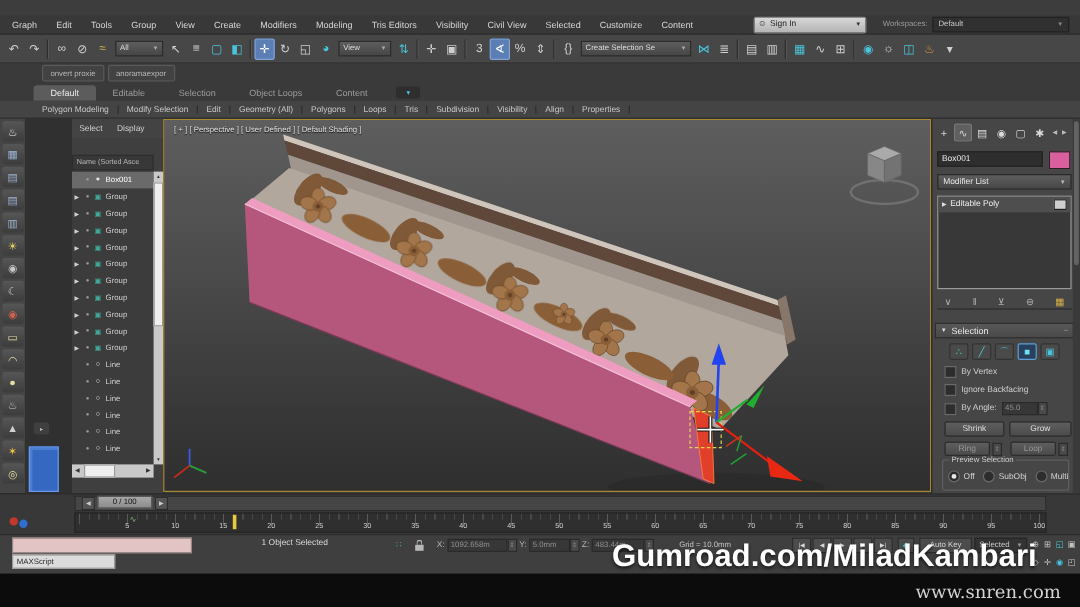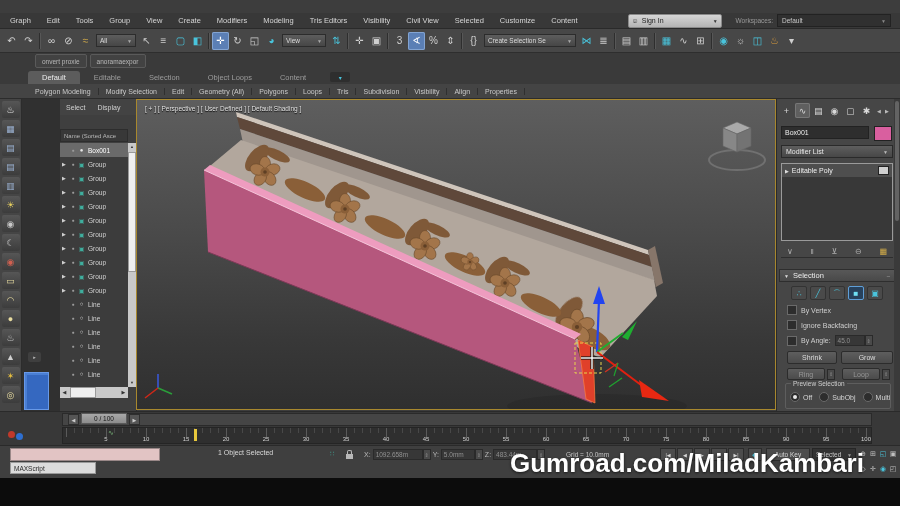--- a/index.html
+++ b/index.html
@@ -760,13 +760,14 @@
         <span class="navbtn">▣</span>
         <span class="navbtn">◇</span>
         <span class="navbtn">✛</span>
         <span class="navbtn" style="color: rgb(73, 196, 220);">◉</span>
         <span class="navbtn">◰</span>
       </span>
   </div>
 
   <div class="abs letterbox"></div>
   <span class="wm" style="left:510px;">Gumroad.com/MiladKambari</span>
+  <span class="wm-corner">www.snren.com</span>
 </div>
 
 </body></html>

